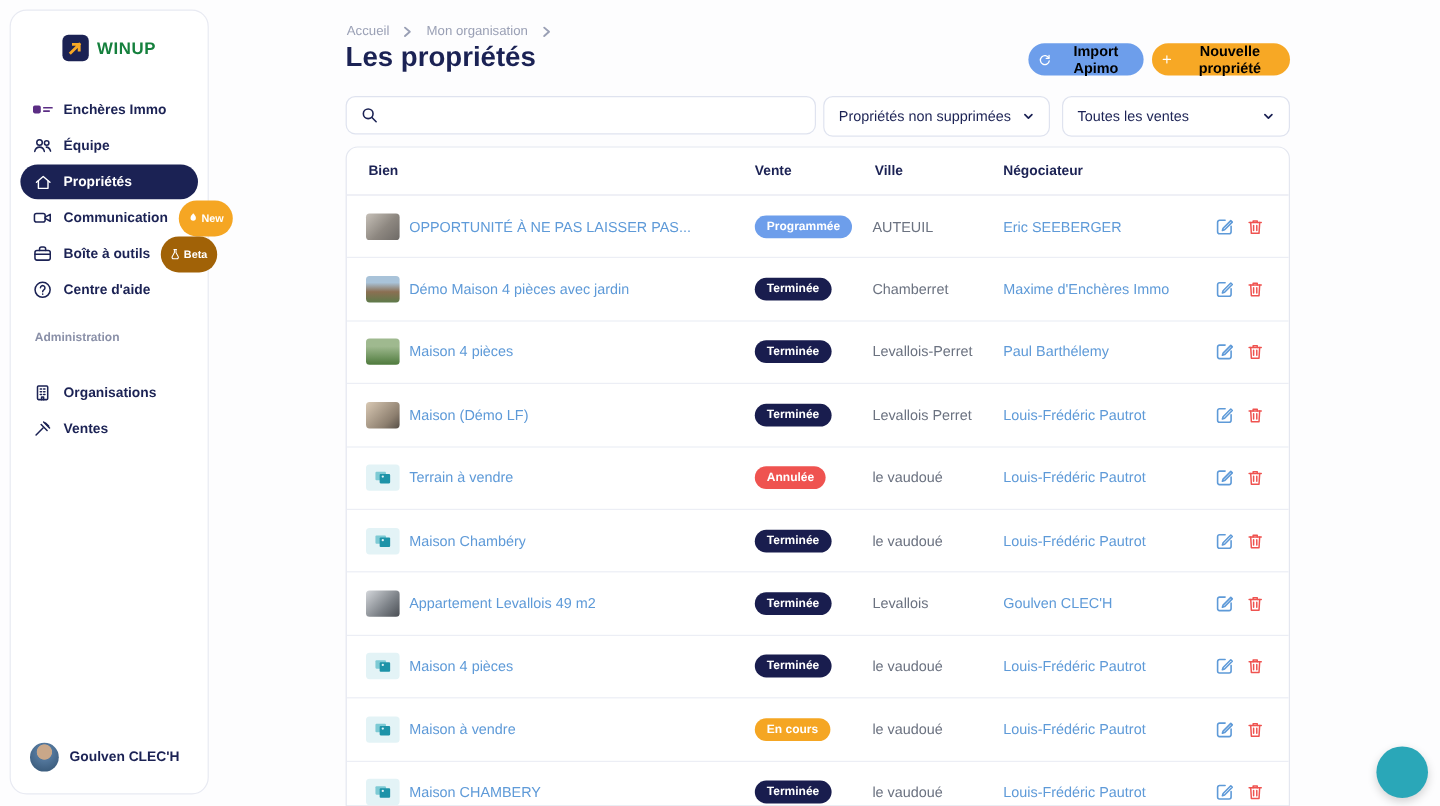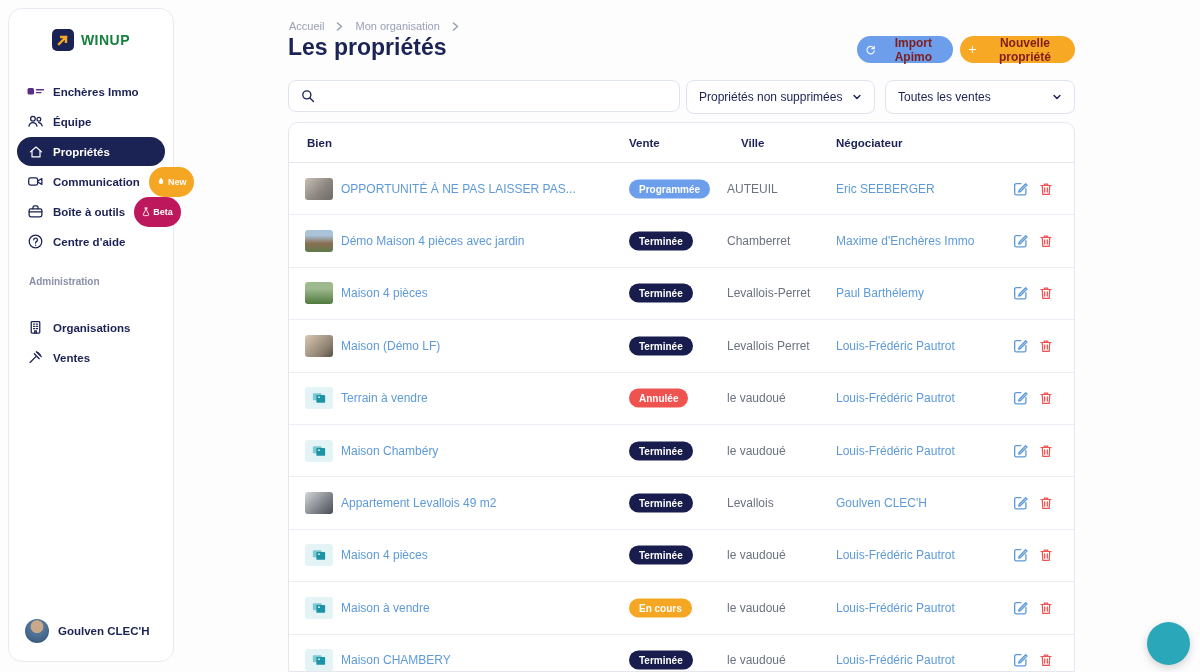--- a/index.html
+++ b/index.html
@@ -15,34 +15,34 @@
   .nav { margin-top:26px; padding:0 8px; display:flex; flex-direction:column; gap:1px; }
   .nav-item { display:flex; align-items:center; gap:9px; height:29px; padding:0 10px;
     font-size:11.5px; font-weight:700; color:#1b2254; border-radius:999px; cursor:pointer; white-space:nowrap; }
   .nav-item.active { background:#1b2254; color:#fff; }
   .nav-item .ic { width:17px; height:17px; flex:0 0 17px; display:flex; align-items:center; justify-content:center; }
   .nav-item svg { stroke:#1b2254; fill:none; stroke-width:1.5; stroke-linecap:round; stroke-linejoin:round; }
   .nav-item.active svg { stroke:#fff; }
   .mini-badge { margin-left:auto; display:flex; align-items:center; gap:3px; color:#fff;
     font-size:9px; font-weight:700; border-radius:999px; padding:10px 8px; }
   .mini-badge.new { background:#f5a623; }
-  .mini-badge.beta { background:#be185d; }
+  .mini-badge.beta { background:#a16207; }
   .section-label { margin:20px 0 8px 20px; font-size:10px; font-weight:600; color:#8a90a8; }
   .user-row { position:absolute; left:16px; bottom:18px; display:flex; align-items:center; gap:9px;
     font-size:11.5px; font-weight:700; color:#1b2254; cursor:pointer; }
   .avatar { width:24px; height:24px; border-radius:50%;
     background:radial-gradient(circle at 50% 32%, #c9a789 30%, #53779c 33%, #3e5f80 75%); }
 
   
   .breadcrumb { position:absolute; left:289px; top:20px; display:flex; align-items:center; gap:12px;
     font-size:11px; color:#9aa0b5; }
   .crumb { cursor:pointer; }
   .crumb-sep svg { stroke:#9aa0b5; fill:none; stroke-width:1.6; stroke-linecap:round; stroke-linejoin:round; display:block; }
   .page-title { position:absolute; left:288px; top:34px; font-size:23px; font-weight:800; color:#1b2254; }
-  .btn { position:absolute; top:36px; height:27px; border:none; border-radius:14px; color:#7f1d1d;
+  .btn { position:absolute; top:36px; height:27px; border:none; border-radius:14px; color:#000000;
     font-family:"Liberation Sans",sans-serif; font-size:12px; font-weight:700; display:flex; align-items:center; gap:6px;
     padding:0 13px; cursor:pointer; }
   .btn svg { stroke:#fff; fill:none; stroke-width:1.8; stroke-linecap:round; stroke-linejoin:round; }
   .btn-import { left:857px; width:96px; background:#6d9eeb; justify-content:center; padding:0 8px; }
   .btn-new { left:960px; width:115px; background:#f7a825; justify-content:center; padding:0 8px; }
 
   
   .search-box { position:absolute; left:288px; top:80px; width:392px; height:32px; background:#fff;
     border:1px solid #dfe3ef; border-radius:8px; display:flex; align-items:center; gap:8px; padding:0 12px; }
   .search-box svg { stroke:#1b2254; fill:none; stroke-width:1.7; stroke-linecap:round; }
@@ -54,21 +54,21 @@
     color:#1b2254; cursor:pointer; }
   .select svg { stroke:#1b2254; fill:none; stroke-width:1.7; stroke-linecap:round; stroke-linejoin:round; }
   .sel-deleted { left:686px; width:189px; }
   .sel-sales { left:885px; width:190px; }
 
   
   .table-card { position:absolute; left:288px; top:122px; width:787px; height:550px; background:#fff;
     border:1px solid #e4e7f0; border-radius:10px 10px 0 0; overflow:hidden; }
   .thead { position:relative; height:40px; border-bottom:1px solid #e4e7f0; }
   .th { position:absolute; top:14px; font-size:11.5px; font-weight:700; color:#1b2254; }
-  .th-bien { left:18px; } .th-vente { left:340px; } .th-ville { left:452px;text-align:center; } .th-neg { left:547px; }
+  .th-bien { left:18px; } .th-vente { left:340px; } .th-ville { left:440px;text-align:center; } .th-neg { left:547px; }
   .trow { position:relative; height:52.4px; border-bottom:1px solid #eceef5; }
   .trow > * { position:absolute; top:50%; transform:translateY(-50%); }
   .thumb { left:16px; width:28px; height:22px; border-radius:3px; overflow:hidden;
     display:flex; align-items:center; justify-content:center; }
   .thumb svg { display:none; }
   .thumb-placeholder { background:#e3f3f6; }
   .thumb-placeholder svg { display:block; }
   .thumb-photo-interior { background:linear-gradient(135deg,#c6c0b8 0%,#8d8780 55%,#6e6a66 100%); }
   .thumb-photo-house { background:linear-gradient(180deg,#a9c3d9 25%,#8b6f52 60%,#5e7a4a 100%); }
   .thumb-photo-garden { background:linear-gradient(180deg,#9fb98f 30%,#4e7a3c 100%); }

